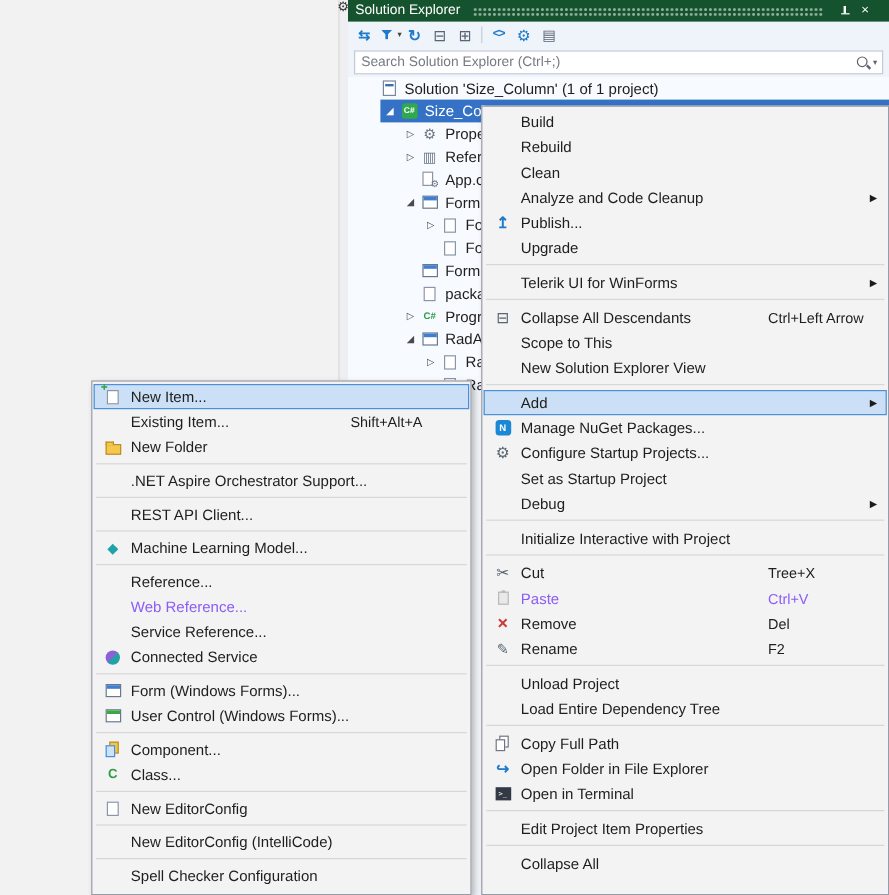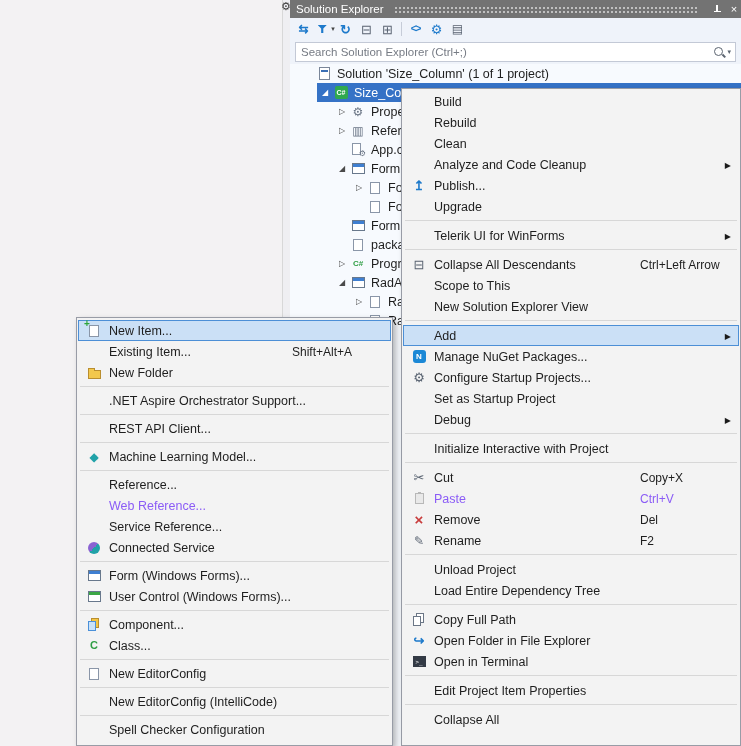--- a/index.html
+++ b/index.html
@@ -6,22 +6,22 @@
   .stage{position:relative;width:741px;height:746px;overflow:hidden;
          font-family:"Liberation Sans",sans-serif;background:#EFEFF2;font-size:12.5px;color:#1E1E1E;}
 
   
   .left-pane{position:absolute;left:0;top:0;width:283px;height:746px;background:#F3F2F3;
              border-right:1px solid #D8D8D8;box-sizing:border-box;}
   .corner-gear{position:absolute;left:281px;top:1px;font-size:11px;color:#3A3A3A;line-height:1;}
 
   
   .se-panel{position:absolute;left:290px;top:0;right:0;bottom:0;background:#EFF3FA;}
-  .se-title{height:18px;background:#737373;color:#fff;display:flex;align-items:center;
-            padding:0 0 0 6px;font-size:11.5px;}
+  .se-title{height:18px;background:#14532d;color:#fff;display:flex;align-items:center;
+            padding:0 13px 0 6px;font-size:11.5px;}
   .se-title-text{white-space:nowrap;}
   .drag{flex:1;height:8px;margin:2px 8px 0 10px;
         background-image:radial-gradient(rgba(255,255,255,.55) 1px,transparent 1.3px);
         background-size:4px 4px;}
   .tb-btn{width:14px;display:flex;justify-content:center;align-items:center;margin-left:3px;color:#fff;
           font-size:11px;line-height:1;cursor:default;}
   .icPin{width:9px;height:9px;position:relative;display:inline-block;}
   .icPin::before{content:"";position:absolute;left:3.5px;top:0;width:2px;height:6px;background:#fff;}
   .icPin::after{content:"";position:absolute;left:1px;top:6px;width:7px;height:1.5px;background:#fff;}
 
@@ -403,21 +403,21 @@
         <span class="lbl">Initialize Interactive with Project</span>
         <span class="fsp"></span>
       </div>
       <div class="msep"></div>
       <div class="mi">
         <span class="gut">
           <span class="gi" style="color: rgb(90, 100, 114); font-size: 13px;">✂</span>
         </span>
         <span class="lbl">Cut</span>
         <span class="fsp"></span>
-        <span class="sc">Copy+X</span>
+        <span class="sc">Tree+X</span>
       </div>
       <div class="mi dis">
         <span class="gut">
           <span class="gi">
             <span class="icPaste"></span>
           </span>
         </span>
         <span class="lbl">Paste</span>
         <span class="fsp"></span>
         <span class="sc">Ctrl+V</span>

